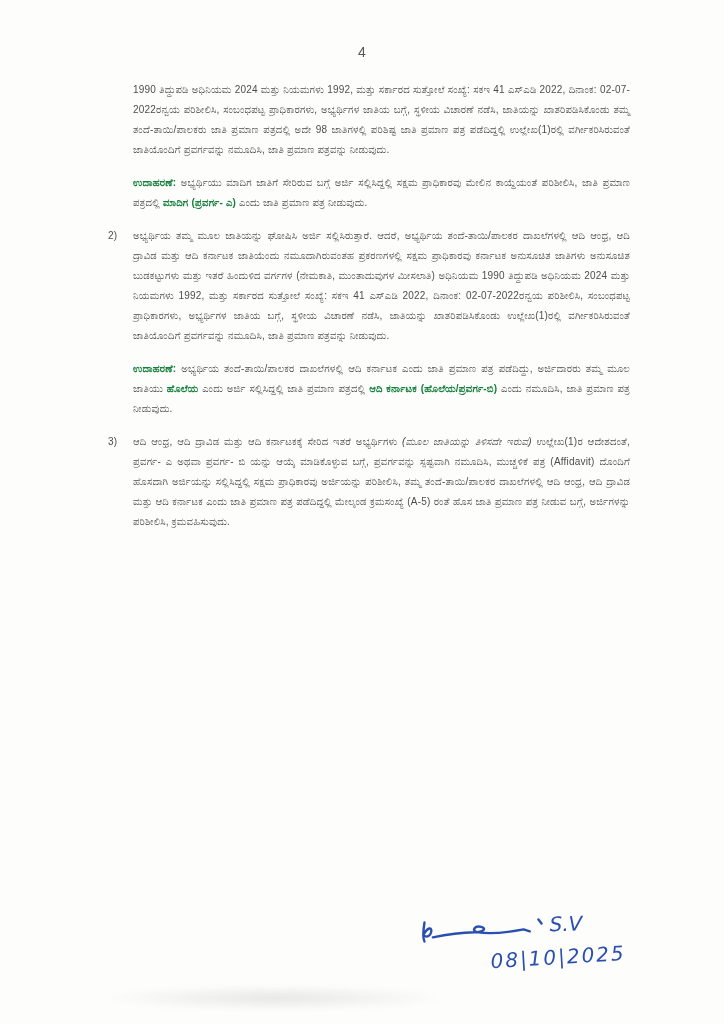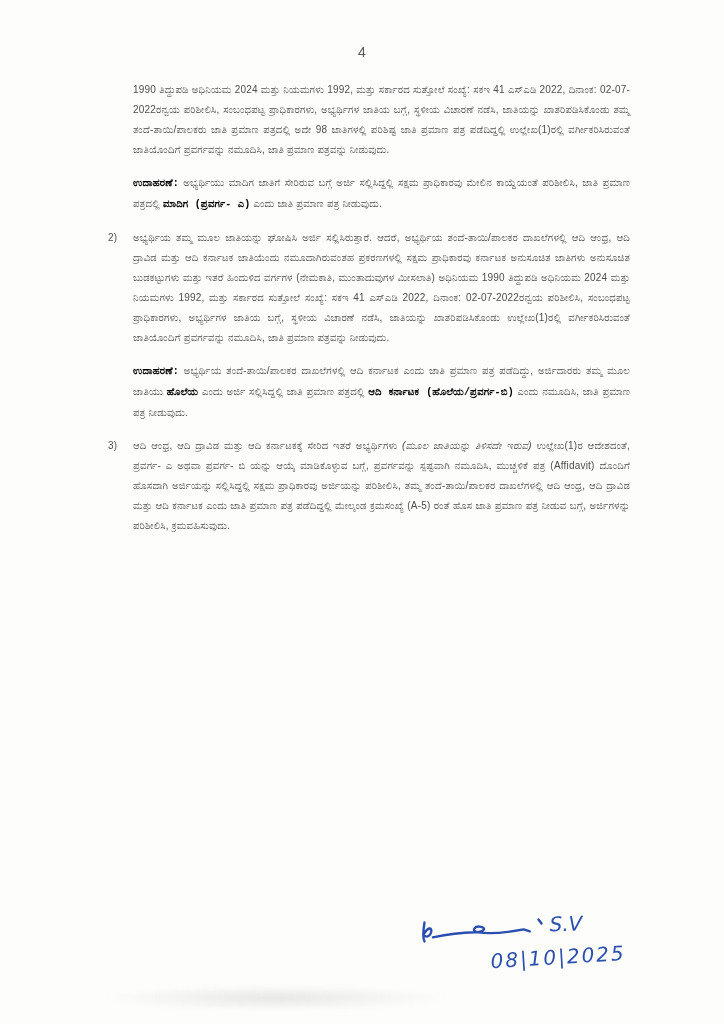--- a/index.html
+++ b/index.html
@@ -14,21 +14,21 @@
   .page-number {
     position:absolute; top:44px; left:0; right:0;
     text-align:center; font-size:14px; color:#575757;
   }
   .content {
     position:absolute; top:80px; left:133px; width:497px;
     font-size:10px; line-height:20px;
     text-align:justify; letter-spacing:0.2px;
   }
   .para { margin:0 0 13px 0; }
-  .bold { font-weight:bold; color:#000000;font-family:Liberation Mono, monospace; }
+  .bold { font-weight:bold; color:#15803d; }
   .italic { font-style:italic; }
   .numbered { position:relative; }
   .num {
     position:absolute; left:-25px; top:0;
     text-align:left;
   }
   .signature {
     position:absolute; left:418px; top:912px;
     transform:rotate(-1.5deg);
   }

